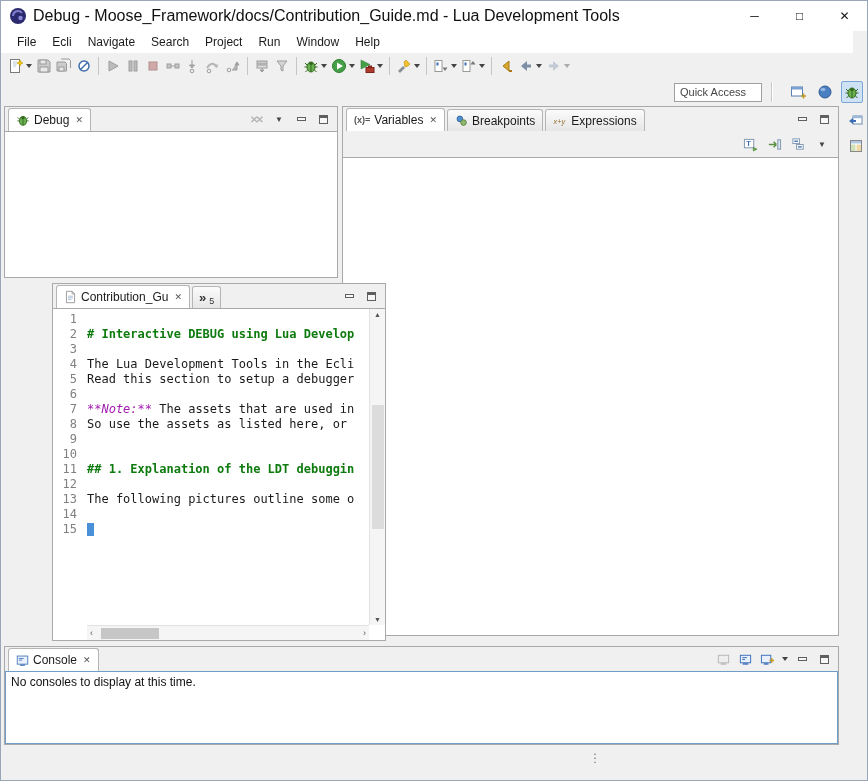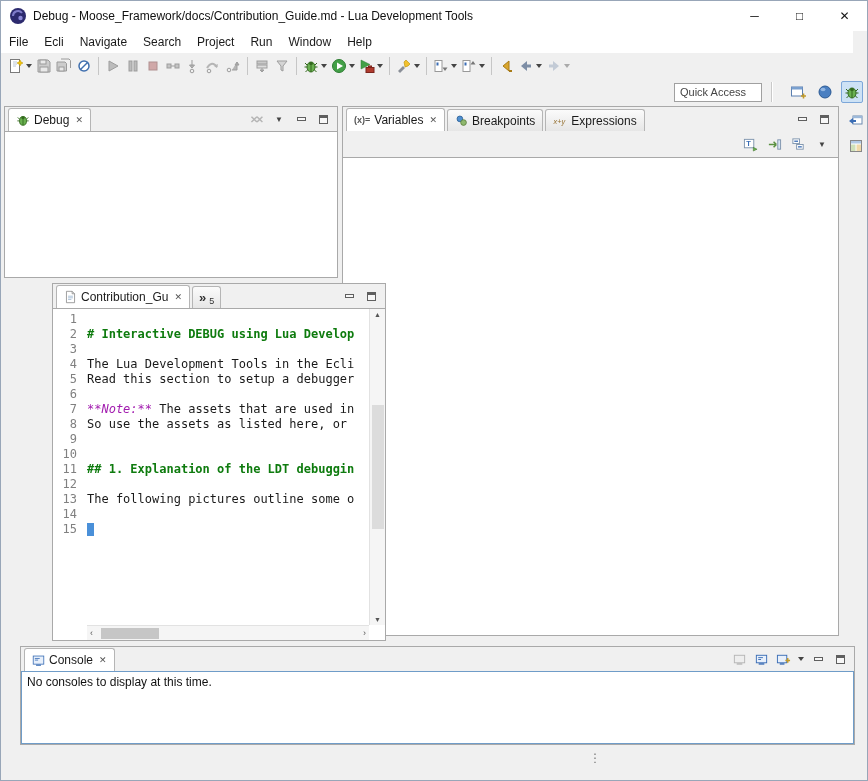--- a/index.html
+++ b/index.html
@@ -10,28 +10,28 @@
   }
   *{box-sizing:border-box; margin:0; padding:0;}
   body{font-family:"Liberation Sans", sans-serif; background:#d6d6d6;}
   .win{position:relative; width:868px; height:781px; background:#f0f0f0;
        border:1px solid #98a6b8; overflow:hidden; font-size:12px; color:#1a1a1a; cursor:default;}
 
   
   .titlebar{position:absolute; left:0; top:0; right:0; height:30px; background:#ffffff;
             display:flex; align-items:center;}
   .appicon{width:18px; height:18px; margin:0 6px 0 8px; flex:none;}
-  .title{font-size:12px; color:#101010;}
+  .title{font-size:16px; color:#101010;}
   .winbtns{margin-left:auto; display:flex; height:30px;}
   .wbtn{width:45px; height:30px; display:flex; align-items:center; justify-content:center;
         font-size:12px; color:#111;}
 
   
   .menubar{position:absolute; left:0; top:30px; right:14px; height:22px; background:#ffffff;
-           display:flex; align-items:center; padding-left:0;}
+           display:flex; align-items:center; padding-left:8px;}
   .mi{padding:3px 8px; font-size:12px;}
 
   
   .toolbar{position:absolute; left:0; top:52px; right:0; height:26px; background:#f0f0f0;
            display:flex; align-items:center; padding-left:5px;}
   .tbtn{height:22px; padding:2px 2px; border-radius:2px; display:flex; align-items:center; gap:1px;}
   .tbtn svg{display:block;}
   .dd{width:0; height:0; border-left:3px solid transparent; border-right:3px solid transparent;
       border-top:4px solid #444; margin-left:1px;}
   .dd.dim{border-top-color:#aaa;}
@@ -97,21 +97,21 @@
        border-left:1px solid #e2e2e2; display:flex; flex-direction:column; align-items:center;
        justify-content:space-between; padding:2px 0;}
   .vthumb{width:12px; height:40%; background:#dcdcdc;}
   .hsb{position:absolute; left:34px; right:16px; bottom:0; height:15px; background:#f5f5f5;
        border-top:1px solid #e2e2e2; display:flex; align-items:center; justify-content:space-between;
        padding:0 3px; position:absolute;}
   .hthumb{position:absolute; left:14px; top:2px; width:58px; height:11px; background:#c6c6c6;}
   .sarrow{font-size:9px; color:#555; line-height:1;}
   .sarrow.small{font-size:7px;}
 
-  .consoleview{left:19px; top:645px; width:835px; height:99px;}
+  .consoleview{left:3px; top:645px; width:835px; height:99px;}
   .consbox{position:absolute; left:0; right:0; top:24px; bottom:0; background:#fff;
            border:1px solid var(--focus-border);}
   .consmsg{padding:3px 5px; font-size:12px; color:#111;}
 
   .trim{position:absolute; left:844px; top:105px; width:22px; height:530px; display:flex;
         flex-direction:column; align-items:center; gap:6px; padding-top:4px;}
   .trim .vbtn{width:20px; height:20px;}
 
   .grip{position:absolute; left:588px; top:750px; font-size:12px; color:#777; letter-spacing:1px;}
 </style>

